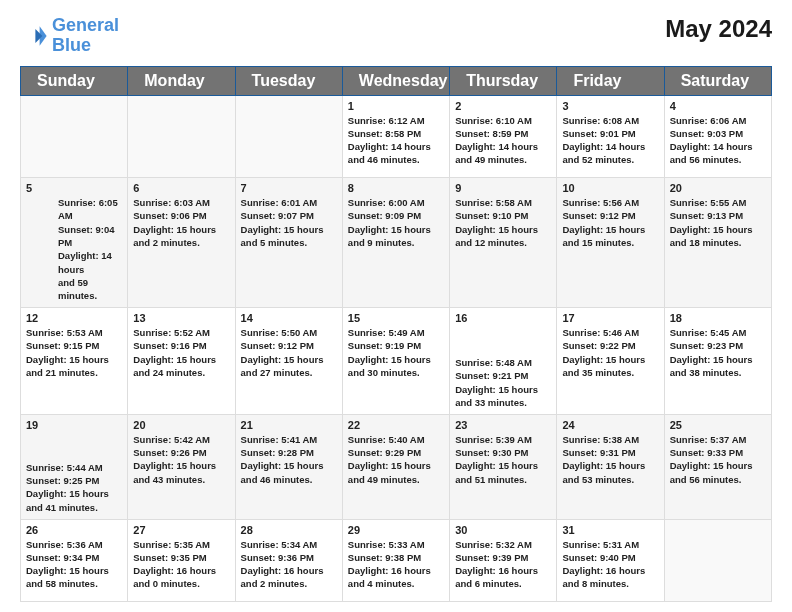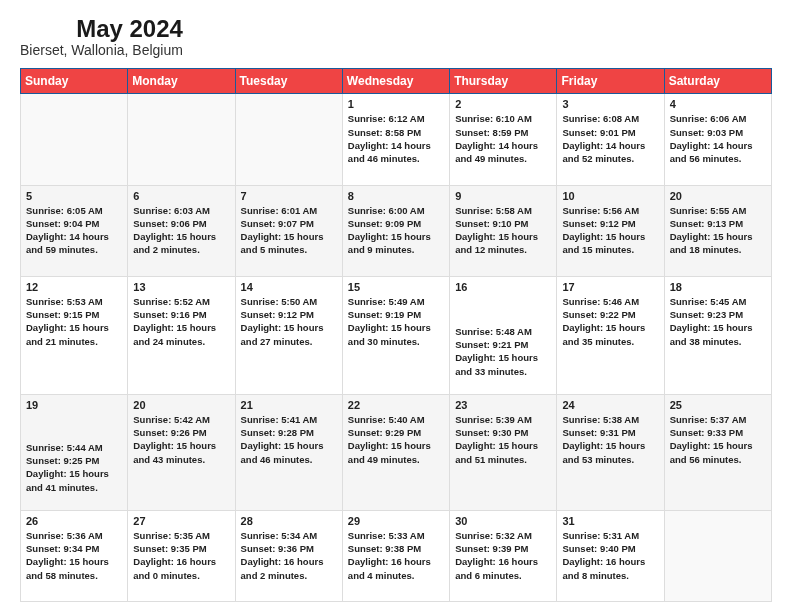--- a/index.html
+++ b/index.html
@@ -55,25 +55,25 @@
       color: #333;
     }
     .calendar {
       flex: 1;
       border: 1px solid #ccc;
       border-collapse: collapse;
       width: 100%;
       table-layout: fixed;
     }
     .calendar th {
-      background: #ef4444;
+      background: #737373;
       color: #fff;
-      font-size: 12px;
-      font-weight: bold;
-      padding: 5px 4px;
+      font-size: 16px;
+      font-weight: bold;
+      padding: 5px 16px;
       text-align: left;
       border: 1px solid #1a5a9a;
     }
     .calendar td {
       border: 1px solid #ddd;
       vertical-align: top;
       padding: 4px 5px;
       font-size: 10px;
       color: #222;
       background: #fff;
@@ -96,23 +96,32 @@
     }
     .empty-cell {
       background: #f9f9f9 !important;
     }
   </style>
 </head>
 <body>
 
 <div class="page">
   <div class="header">
+    <div class="logo">
+      <svg class="logo-icon" viewBox="0 0 40 40">
+        <polygon points="28,6 38,20 28,34" fill="#4a90d9"></polygon>
+        <polygon points="22,10 32,20 22,30" fill="#2a6db5"></polygon>
+      </svg>
+      <div class="logo-text">
+        <div><span>General</span></div>
+        <div><span style="color:#4a90d9">Blue</span></div>
+      </div>
+    </div>
     <div class="title-block">
       <div class="month-title">May 2024</div>
-      <div class="location">Bierset, Wallonia, Belgium</div>
     </div>
   </div>
 
   <table class="calendar">
     <thead>
       <tr>
         <th>Sunday</th>
         <th>Monday</th>
         <th>Tuesday</th>
         <th>Wednesday</th>
@@ -151,21 +160,21 @@
             <span class="day-num">4</span>
             <div class="cell-content" style="white-space: pre-line;">Sunrise: 6:06 AM
 Sunset: 9:03 PM
 Daylight: 14 hours
 and 56 minutes.</div>
           </td>
         </tr>
         <tr>
           <td>
             <span class="day-num">5</span>
-            <div class="cell-content" style="white-space: pre-line;">Sunrise: 6:05 AM
+            <div class="cell-content" style="white-space: pre-line; margin-left: 32px;">Sunrise: 6:05 AM
 Sunset: 9:04 PM
 Daylight: 14 hours
 and 59 minutes.</div>
           </td>
           <td>
             <span class="day-num">6</span>
             <div class="cell-content" style="white-space: pre-line;">Sunrise: 6:03 AM
 Sunset: 9:06 PM
 Daylight: 15 hours
 and 2 minutes.</div>

